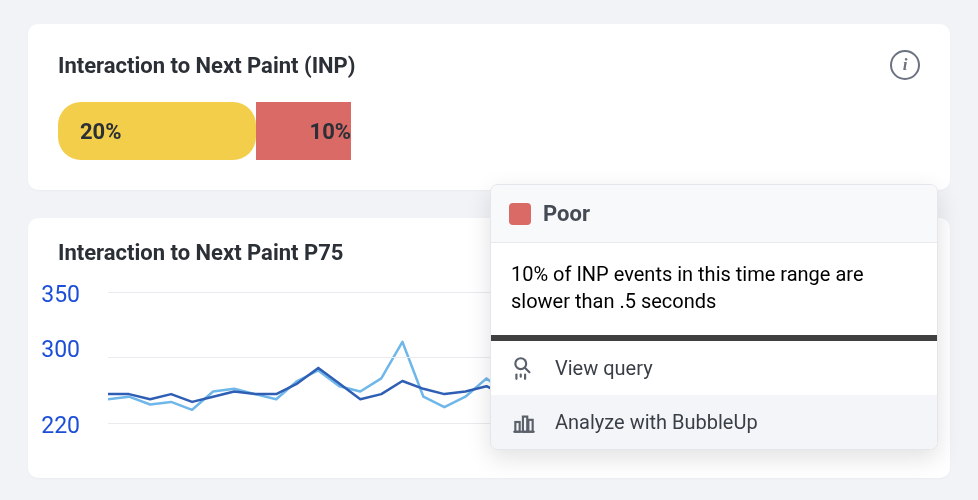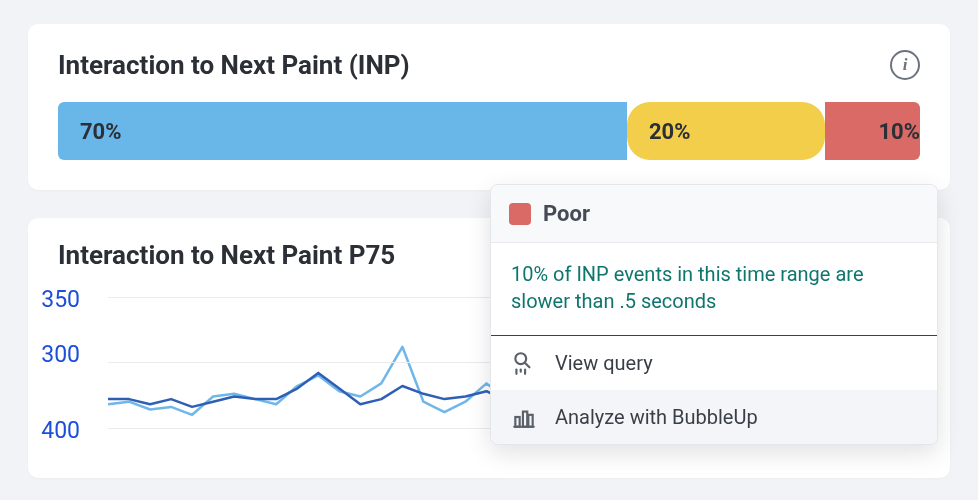--- a/index.html
+++ b/index.html
@@ -19,21 +19,21 @@
     padding: 26px 30px 30px 30px;
     margin: 24px 28px 0 28px;
   }
   .card-header {
     display: flex;
     align-items: center;
     justify-content: space-between;
     margin-bottom: 22px;
   }
   .card-title {
-    font-size: 26px;
+    font-size: 22px;
     font-weight: 700;
     color: #2b2f36;
   }
   .info-icon {
     width: 30px;
     height: 30px;
     border: 2px solid #6b7280;
     border-radius: 50%;
     display: flex;
     align-items: center;
@@ -130,22 +130,22 @@
   }
   .pop-title {
     font-size: 22px;
     font-weight: 700;
     color: #454b54;
   }
   .pop-body {
     padding: 18px 28px 20px 20px;
     font-size: 20px;
     line-height: 1.35;
-    color: #0f766e;
-    border-bottom: 1px solid #404040;
+    color: #000000;
+    border-bottom: 6px solid #404040;
   }
   .pop-action {
     display: flex;
     align-items: center;
     gap: 18px;
     padding: 14px 20px;
     font-size: 20px;
     color: #3a3f47;
     cursor: pointer;
   }
@@ -161,40 +161,37 @@
 </style>
 </head>
 <body>
 
 <div class="card">
   <div class="card-header">
     <div class="card-title">Interaction to Next Paint (INP)</div>
     <div class="info-icon">i</div>
   </div>
   <div class="dist-bar" id="dist-bar">
-      <div class="seg blue" style="width: 66%;">
-        <span>70%</span>
-      </div>
       <div class="seg yellow" style="width: 23%; border-radius: 23px;">
         <span>20%</span>
       </div>
       <div class="seg red" style="width: 11%; justify-content: flex-end;">
         <span>10%</span>
       </div>
     </div>
 </div>
 
 <div class="card2">
   <div class="card-title">Interaction to Next Paint P75</div>
   <div class="chart-area" id="chart-area">
     <svg class="plot" id="plot" viewBox="0 0 820 170" preserveAspectRatio="none">
         <polyline points="0.0,120.3 21.0,117.7 42.1,125.5 63.1,122.9 84.1,130.8 105.1,112.5 126.2,109.8 147.2,115.1 168.2,120.3 189.2,102.0 210.3,91.5 231.3,107.2 252.3,112.5 273.3,99.4 294.4,62.8 315.4,117.7 336.4,128.2 357.4,117.7 378.5,99.4 399.5,115.1 420.5,109.8 441.5,83.7 462.6,91.5 483.6,112.5 504.6,122.9 525.6,130.8 546.7,88.9 567.7,138.6 588.7,136.0 609.7,115.1 630.8,117.7 651.8,149.1 672.8,107.2 693.8,112.5 714.9,128.2 735.9,122.9 756.9,104.6 777.9,133.4 799.0,109.8 820.0,104.6" fill="none" stroke="#6fb7ea" stroke-width="2.5" stroke-linejoin="round"></polyline>
         <polyline points="0.0,115.1 21.0,115.1 42.1,120.3 63.1,115.1 84.1,122.9 105.1,117.7 126.2,112.5 147.2,115.1 168.2,115.1 189.2,104.6 210.3,88.9 231.3,104.6 252.3,120.3 273.3,115.1 294.4,102.0 315.4,109.8 336.4,115.1 357.4,112.5 378.5,107.2 399.5,117.7 420.5,115.1 441.5,104.6 462.6,109.8 483.6,117.7 504.6,112.5 525.6,115.1 546.7,99.4 567.7,120.3 588.7,117.7 609.7,115.1 630.8,115.1 651.8,128.2 672.8,107.2 693.8,117.7 714.9,122.9 735.9,115.1 756.9,109.8 777.9,120.3 799.0,115.1 820.0,115.1" fill="none" stroke="#2f5fb4" stroke-width="2.5" stroke-linejoin="round"></polyline>
       </svg>
-  <div class="ylabel" style="top: 132.846px;">400</div>
+  <div class="ylabel" style="top: 132.846px;">220</div>
       <div class="gridline" style="top: 143.846px;"></div>
       <div class="ylabel" style="top: 57px;">300</div>
       <div class="gridline" style="top: 78.4615px;"></div>
       <div class="ylabel" style="top: 2.07692px;">350</div>
       <div class="gridline" style="top: 13.0769px;"></div>
     </div>
 </div>
 
 <div class="popover">
   <div class="pop-header">

